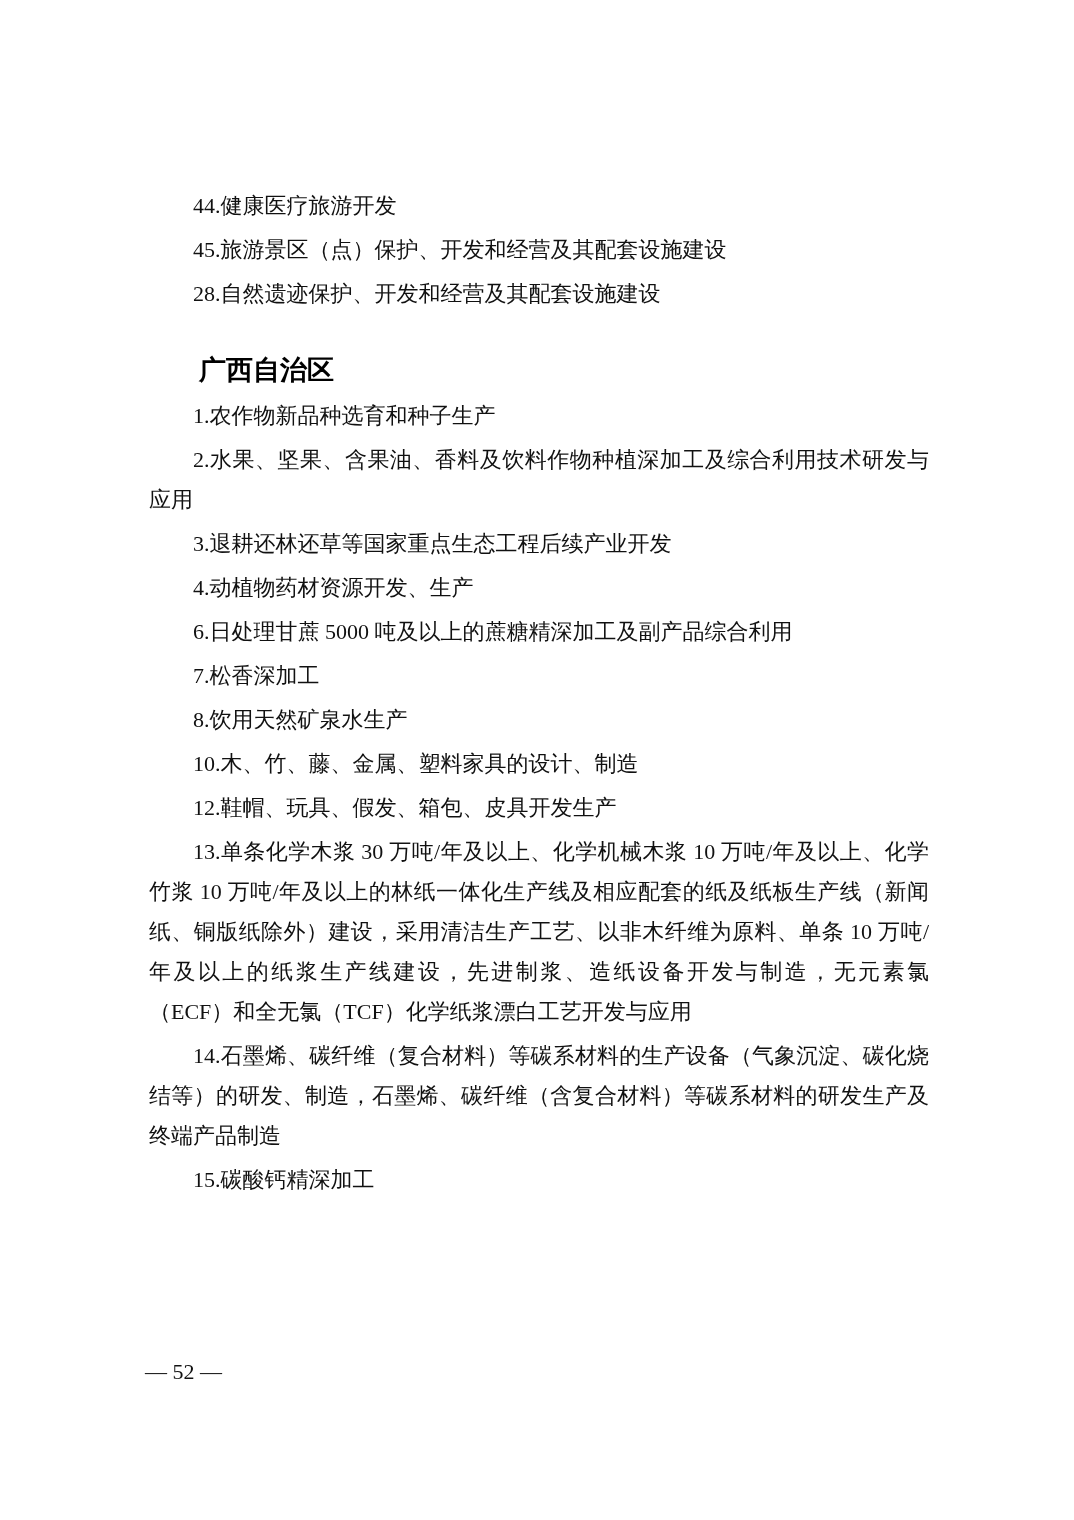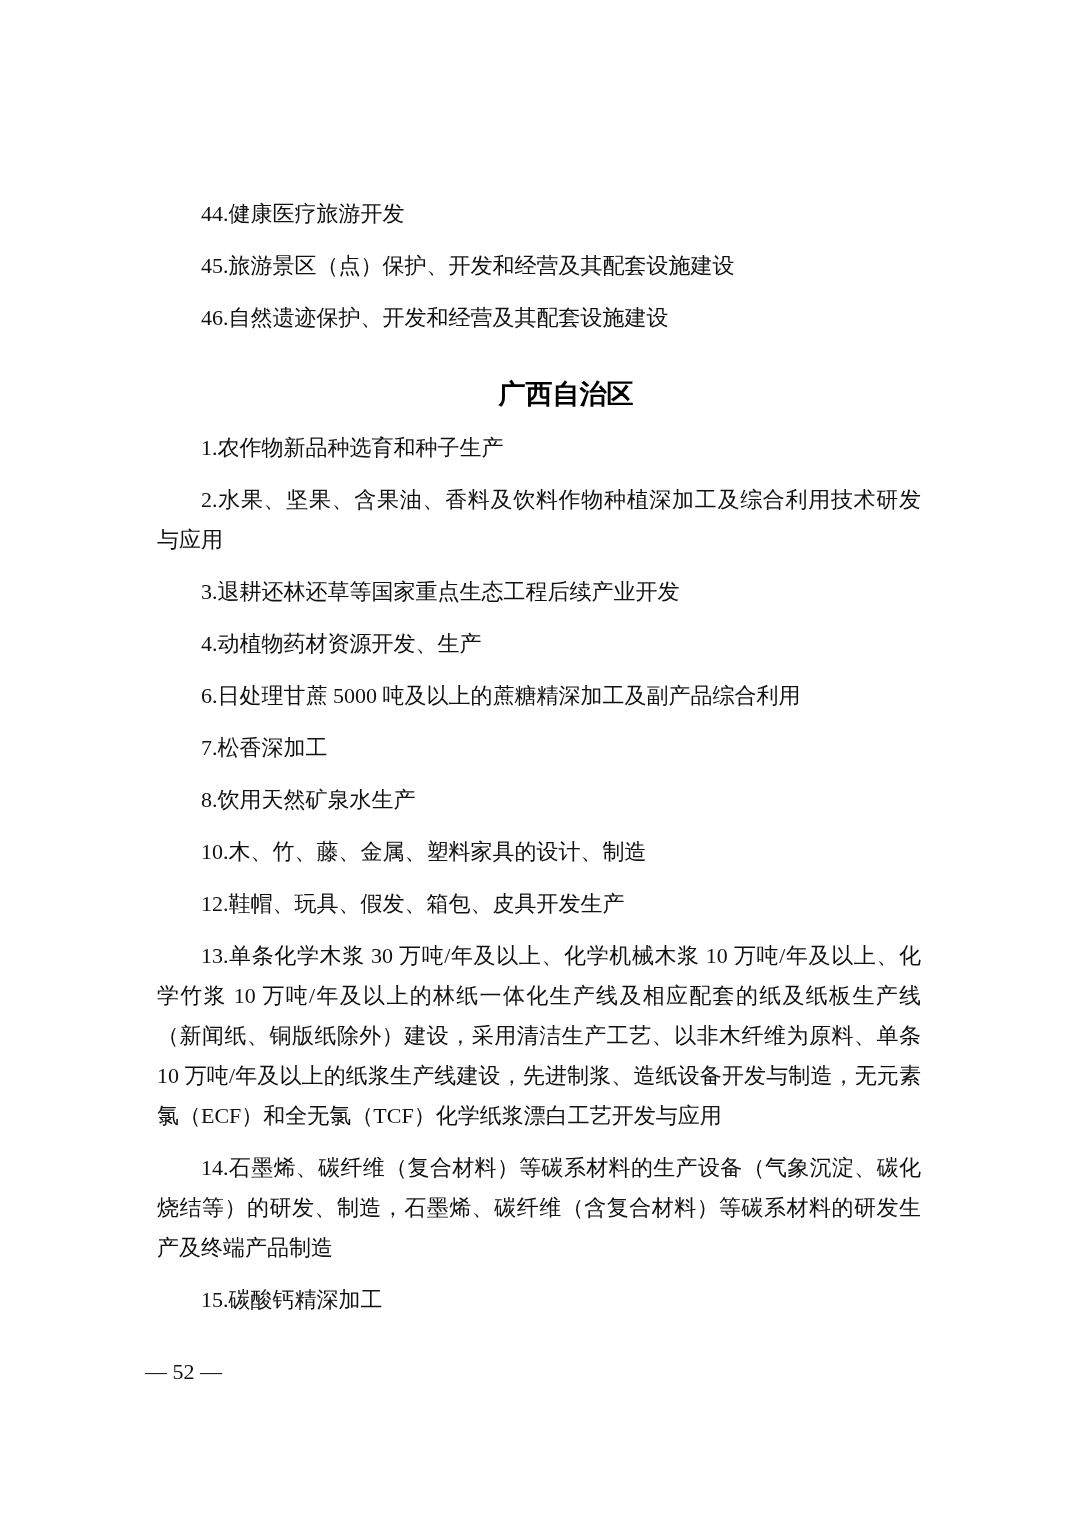--- a/index.html
+++ b/index.html
@@ -23,57 +23,56 @@
     height: 1520px;
     background: #ffffff;
   }
   .content {
     position: absolute;
     top: 182px;
     left: 145px;
     width: 788px;
   }
   .content p.item {
-    margin: 12px;
+    margin: 4px;
     font-size: 22px;
     line-height: 40px;
     text-indent: 2em;
     text-align: justify;
     text-justify: inter-ideograph;
     color: #111111;
   }
   .content h2.heading {
     margin: 34px 0 0 0;
     font-family: "Liberation Sans", "DejaVu Sans", sans-serif;
     font-weight: 700;
     font-size: 27px;
     line-height: 44px;
     text-indent: 2em;
     color: #000000;
-    text-align: center;
   }
   .footer {
     position: absolute;
     left: 145px;
     top: 1352px;
     font-size: 22px;
     line-height: 40px;
     color: #111111;
     font-family: "Liberation Serif", "DejaVu Serif", serif;
     text-align: right;
   }
 </style>
 </head>
 <body>
 
 <div class="page">
   <div class="content" id="content">
       <p class="item">44.健康医疗旅游开发</p>
       <p class="item">45.旅游景区（点）保护、开发和经营及其配套设施建设</p>
-      <p class="item">46.自然遗迹保护、开发和经营及其配套设施建设</p>
+      <p class="item">28.自然遗迹保护、开发和经营及其配套设施建设</p>
       <h2 class="heading">广西自治区</h2>
       <p class="item">1.农作物新品种选育和种子生产</p>
       <p class="item">2.水果、坚果、含果油、香料及饮料作物种植深加工及综合利用技术研发与应用</p>
       <p class="item">3.退耕还林还草等国家重点生态工程后续产业开发</p>
       <p class="item">4.动植物药材资源开发、生产</p>
       <p class="item">6.日处理甘蔗 5000 吨及以上的蔗糖精深加工及副产品综合利用</p>
       <p class="item">7.松香深加工</p>
       <p class="item">8.饮用天然矿泉水生产</p>
       <p class="item">10.木、竹、藤、金属、塑料家具的设计、制造</p>
       <p class="item">12.鞋帽、玩具、假发、箱包、皮具开发生产</p>

